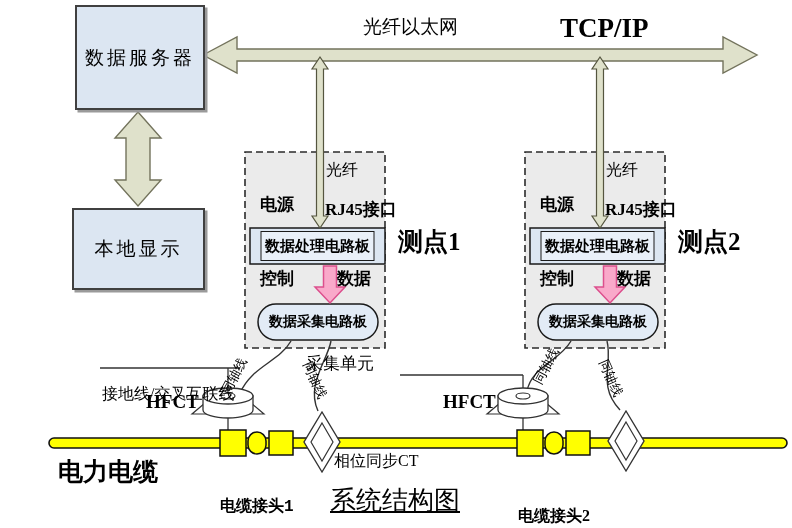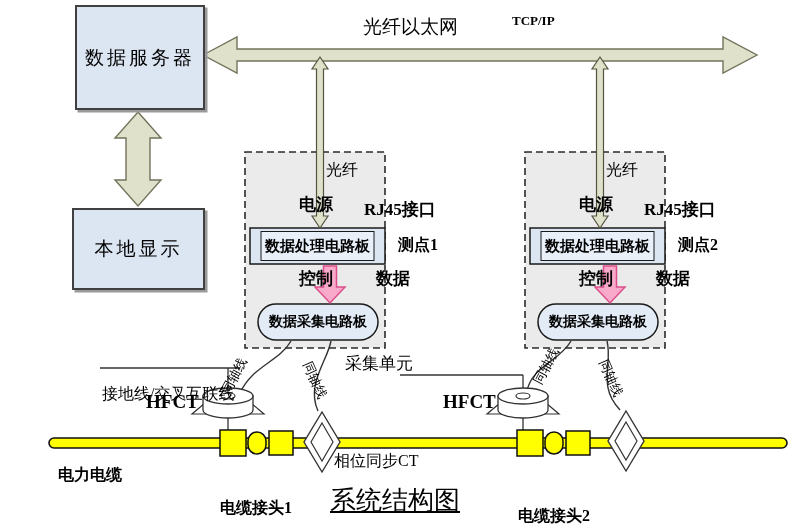--- a/index.html
+++ b/index.html
@@ -3,24 +3,24 @@
 <meta charset="utf-8">
 <style>
   html,body{margin:0;padding:0;background:#ffffff;}
   #canvas{
     position:relative;width:792px;height:528px;background:#ffffff;overflow:hidden;
     font-family:"Liberation Serif","DejaVu Serif",serif;color:#000;
   }
   #bg{position:absolute;left:0;top:0;}
   .lbl{position:absolute;white-space:nowrap;line-height:1.1;}
   .fs16{font-size:16px;margin-top:36px;}
-  .fs17{font-size:17px;margin-left:39px;}
+  .fs17{font-size:17px;}
   .fs19{font-size:19px;text-align:center;}
-  .fs20{font-size:13px;}
-  .fs21{font-size:16px;margin-top:8px;}
+  .fs20{font-size:27px;margin-left:48px;}
+  .fs21{font-size:25px;}
   .fs26{font-size:26px;text-decoration:underline;}
   .b{font-weight:bold;}
   .node{
     position:absolute;background:#dce6f2;border:2px solid #404040;
     box-shadow:2.5px 2.5px 0 #9a9a9a;
     display:flex;align-items:center;justify-content:center;
     font-size:19px;letter-spacing:3px;box-sizing:border-box;
   }
   .boardText{
     position:absolute;display:flex;align-items:center;justify-content:center;
@@ -140,17 +140,17 @@
   <div class="lbl rot rotR" style="left:295px;top:373px;">同轴线</div>
   <div class="lbl rot rotL" style="left:527px;top:359px;">同轴线</div>
   <div class="lbl rot rotR" style="left:591px;top:371px;">同轴线</div>
 
   <div class="lbl fs16" style="left:102px;top:349px;">接地线/交叉互联线</div>
   <div class="lbl fs17" style="left:306px;top:355px;">采集单元</div>
   <div class="lbl fs19 b" style="left:146px;top:392px;">HFCT</div>
   <div class="lbl fs19 b" style="left:443px;top:392px;">HFCT</div>
   <div class="lbl fs16" style="left:334px;top:416px;text-align:right;">相位同步CT</div>
   <div class="lbl fs21 b" style="left:58px;top:458px;">电力电缆</div>
-  <div class="lbl fs16 b" style="left:220px;top:463px;">电缆接头1</div>
+  <div class="lbl fs16 b" style="left:220px;top:463px;font-family:Liberation Mono, monospace;">电缆接头1</div>
   <div class="lbl fs16 b" style="left:518px;top:471px;">电缆接头2</div>
   <div class="lbl fs26" style="left:330px;top:487px;">系统结构图</div>
 
 </div>
 
 </body></html>

